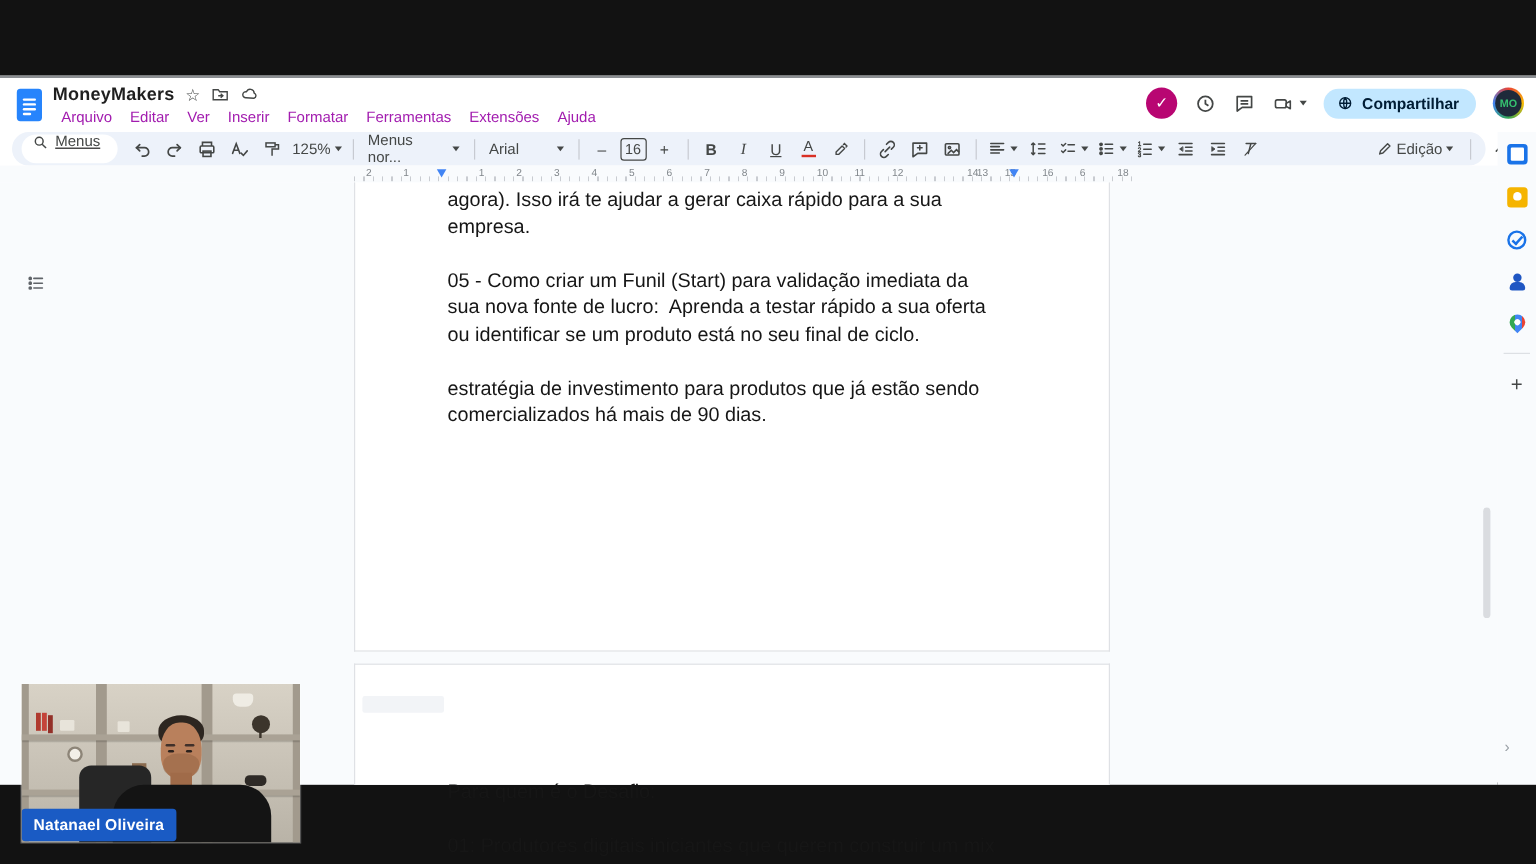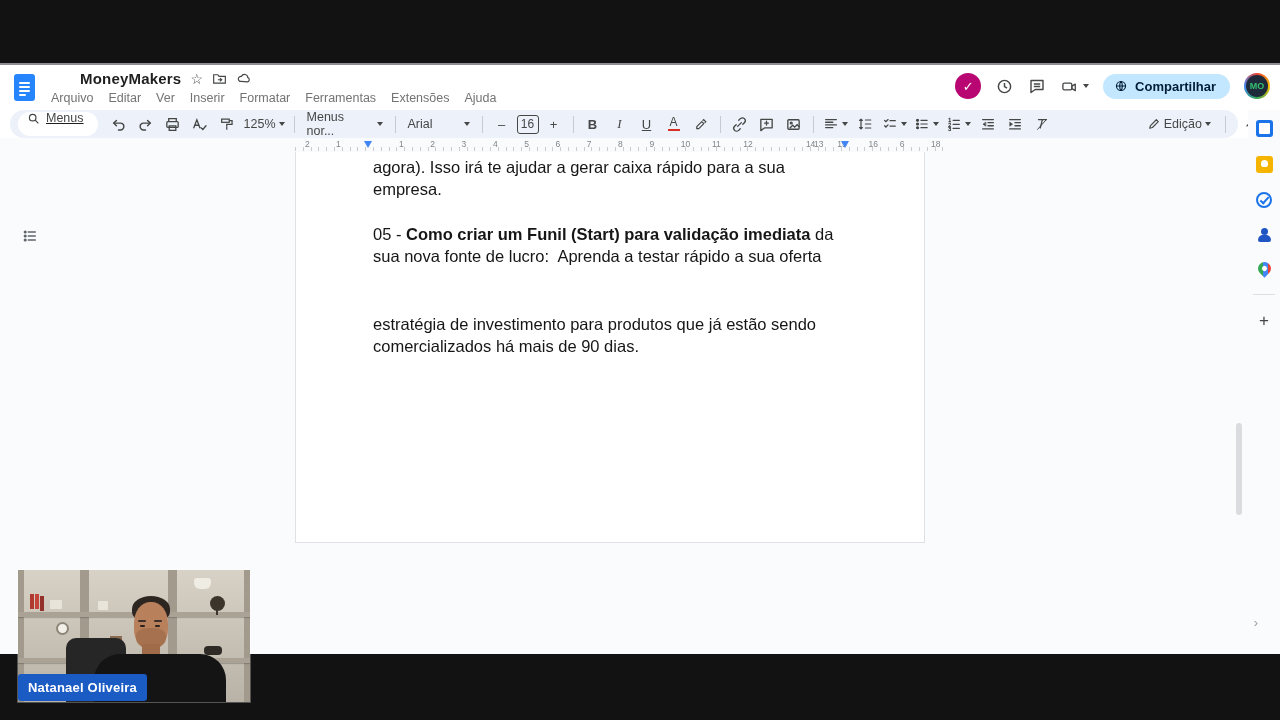--- a/index.html
+++ b/index.html
@@ -9,26 +9,26 @@
   
   .app{position:absolute;left:0;top:63px;width:1280px;height:589px;background:#ffffff;border-top:2px solid #8b8e92;}
   
   .hdr{position:absolute;left:0;top:0;width:100%;height:45px;background:#fff;}
   .docs-logo{position:absolute;left:14px;top:9px;width:21px;height:27px;background:#2684fc;border-radius:3px;}
   .docs-logo i{position:absolute;left:5px;background:#fff;height:2px;border-radius:1px;}
   .docs-logo i:nth-child(1){top:8px;width:11px;}
   .docs-logo i:nth-child(2){top:12px;width:11px;}
   .docs-logo i:nth-child(3){top:16px;width:11px;}
   .docs-logo i:nth-child(4){top:20px;width:7px;}
-  .title-row{position:absolute;left:44px;top:5px;display:flex;align-items:center;gap:9px;margin-left:36px;}
+  .title-row{position:absolute;left:44px;top:5px;display:flex;align-items:center;gap:9px;}
   .doc-title{font-size:15px;font-weight:700;color:#1f1f1f;letter-spacing:.2px;}
   .hicon{color:#444746;display:flex;align-items:center;}
   .star{font-size:14px;line-height:14px;color:#444746;}
   .menu-row{position:absolute;left:44px;top:24px;display:flex;gap:1px;}
-  .menu-row span{font-size:12.5px;color:#737373;padding:2px 7px;border-radius:8px;cursor:default;}
+  .menu-row span{font-size:12.5px;color:#a21caf;padding:2px 7px;border-radius:8px;cursor:default;}
   .hdr-right{position:absolute;right:10px;top:8px;display:flex;align-items:center;gap:14px;}
   .magenta{width:26px;height:26px;border-radius:50%;background:#b80672;color:#fff;display:flex;align-items:center;justify-content:center;font-size:13px;font-weight:700;}
   .share{display:flex;align-items:center;gap:7px;background:#c2e7ff;color:#001d35;font-size:13px;font-weight:600;
          padding:5px 14px 5px 11px;border-radius:14px;border:none;}
   .avatar{width:26px;height:26px;border-radius:50%;padding:2px;background:conic-gradient(#ea4335,#fbbc04,#34a853,#4285f4,#ea4335);}
   .avatar b{display:flex;width:22px;height:22px;border-radius:50%;background:#1e2a3a;color:#35c06f;
             font-size:9px;align-items:center;justify-content:center;letter-spacing:0;}
   .caret{width:0;height:0;border-left:3.5px solid transparent;border-right:3.5px solid transparent;border-top:4px solid #444746;display:inline-block;}
   
   .tbar{position:absolute;left:10px;top:45px;width:1228px;height:28px;background:#edf2fa;border-radius:14px;
@@ -47,21 +47,21 @@
   .rnum{position:absolute;top:1px;font-size:8.5px;color:#80868b;}
   .rmark{position:absolute;top:3px;width:0;height:0;border-left:4.5px solid transparent;border-right:4.5px solid transparent;border-top:7px solid #4285f4;}
   
   .canvas{position:absolute;left:0;top:87px;width:1248px;height:502px;background:#f9fbfd;}
   .outline-ic{position:absolute;left:22px;top:76px;}
   .page{position:absolute;left:295px;width:630px;background:#fff;border:1px solid #dfe1e5;}
   .page1{top:0px;height:391px;border-top:none;}
   .page2{top:401px;height:101px;border-bottom:none;}
   .doc-text{position:absolute;left:77px;font-size:16.5px;color:#161616;}
   .line{display:block;white-space:pre;line-height:22.4px;}
-  .b{font-weight:700;}
+  .b{font-weight:400;}
   .ghost{position:absolute;left:6px;top:26px;width:68px;height:14px;background:#f2f4f7;border-radius:2px;}
   
   .spanel{position:absolute;right:0;top:45px;width:32px;height:544px;background:#f9fbfd;display:flex;flex-direction:column;align-items:center;padding-top:10px;gap:19px;}
   .sp-divider{width:22px;height:1px;background:#dde0e4;}
   .ic-cal{width:17px;height:17px;border-radius:3px;background:#1a73e8;position:relative;}
   .ic-cal:after{content:"";position:absolute;left:3px;top:3px;right:3px;bottom:3px;background:#fff;border-radius:1px;}
   .ic-keep{width:17px;height:17px;border-radius:3px;background:#f5b400;position:relative;}
   .ic-keep:after{content:"";position:absolute;left:5px;top:4px;width:7px;height:7px;background:#fff;border-radius:50% 50% 40% 40%;}
   .ic-tasks{width:16px;height:16px;border-radius:50%;border:2.5px solid #1a73e8;position:relative;}
   .ic-tasks:after{content:"";position:absolute;left:2px;top:3px;width:7px;height:3px;border-left:2.5px solid #1a73e8;border-bottom:2.5px solid #1a73e8;transform:rotate(-48deg);}
@@ -386,27 +386,33 @@
       </span>
 
       <div class="page page1">
         <div class="doc-text" style="top:4px;">
           <span class="line">agora). Isso irá te ajudar a gerar caixa rápido para a sua</span>
           <span class="line">empresa.</span>
         </div>
         <div class="doc-text" style="top:71px;">
           <span class="line"><span>05 - </span><span class="b">Como criar um Funil (Start) para validação imediata</span><span> da</span></span>
           <span class="line">sua nova fonte de lucro:  Aprenda a testar rápido a sua oferta</span>
+          <span class="line">ou identificar se um produto está no seu final de ciclo.</span>
         </div>
         <div class="doc-text" style="top:161px;">
           <span class="line">estratégia de investimento para produtos que já estão sendo</span>
           <span class="line">comercializados há mais de 90 dias.</span>
         </div>
       </div>
 
+      <div class="page page2">
+        <div class="ghost"></div>
+        <div class="doc-text b" style="top:97px;">Para quem é o Desafio:</div>
+        <div class="doc-text" style="top:142px;">01: Produtores digitais iniciantes que querem construir um mix</div>
+      </div>
     </div>
 
     <div class="spanel">
       <span class="ic-cal"></span>
       <span class="ic-keep"></span>
       <span class="ic-tasks"></span>
       <span class="ic-contacts"></span>
       <span class="ic-maps"></span>
       <span class="sp-divider"></span>
       <span class="ic-plus">+</span>

